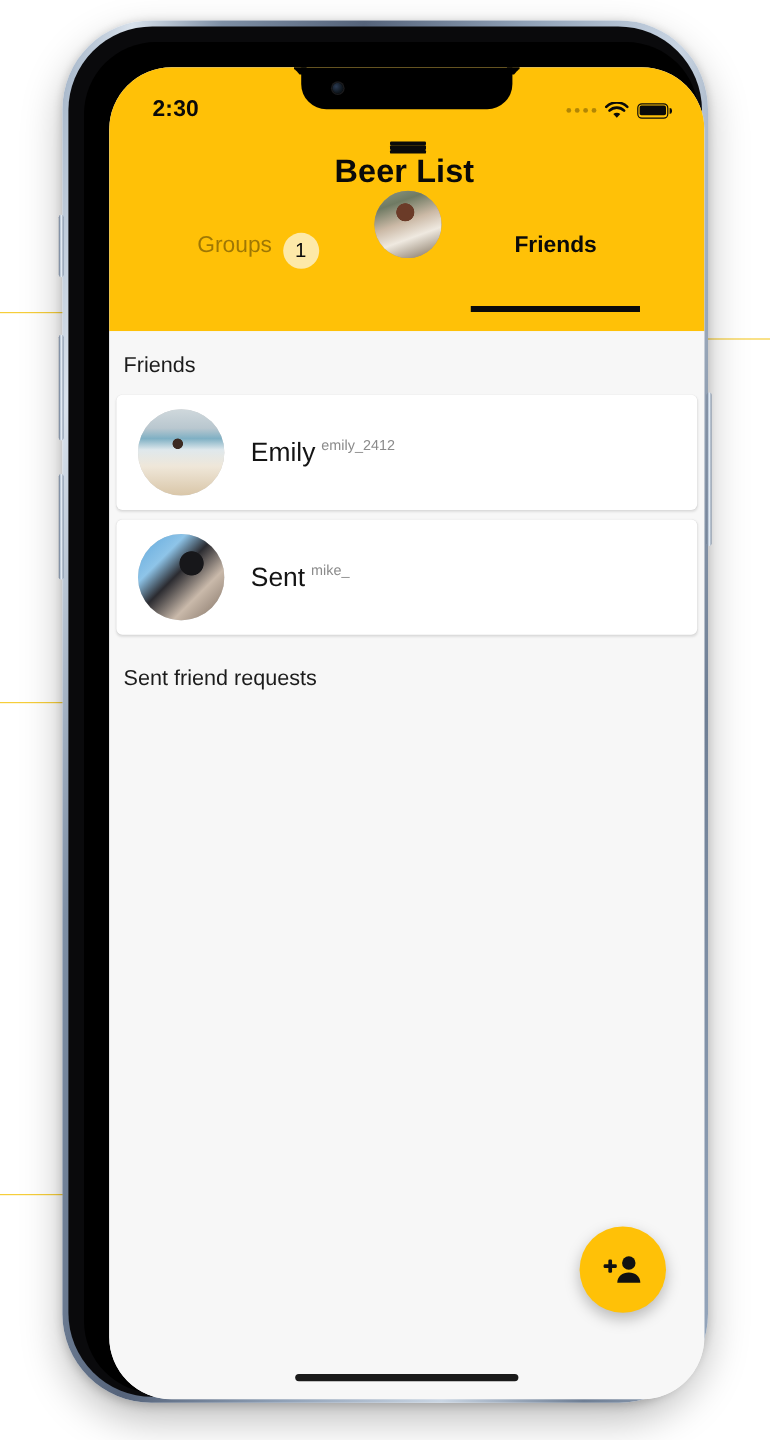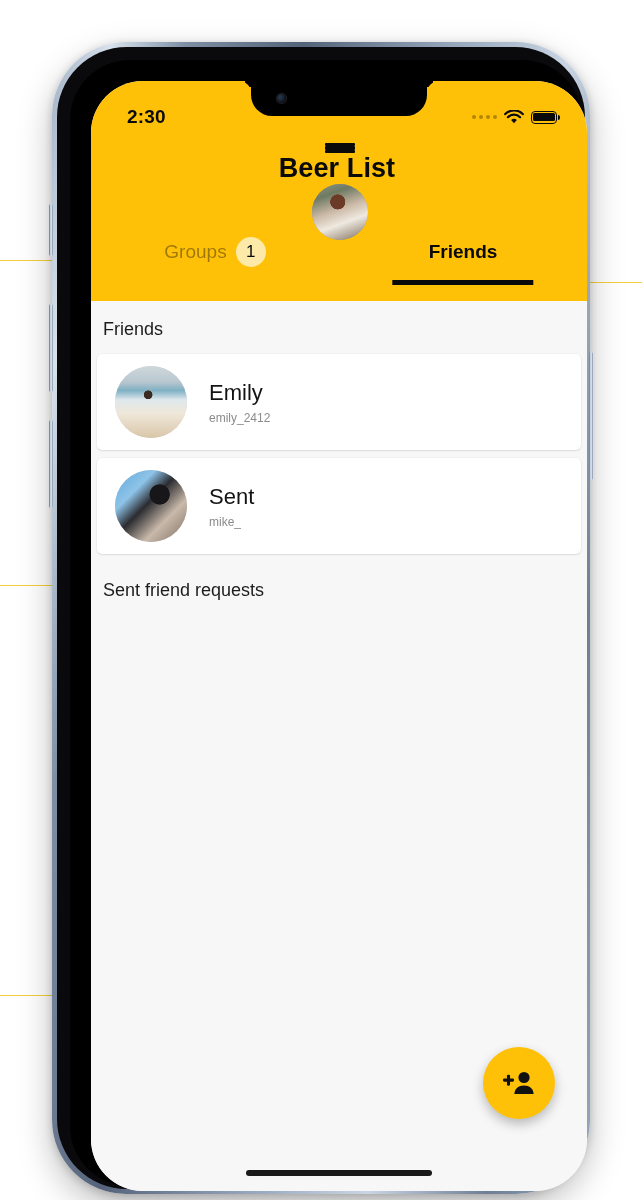--- a/index.html
+++ b/index.html
@@ -27,21 +27,21 @@
     background: #f5c518;
     opacity: 0.85;
   }
   .guide.left  { left: 0;   width: 68px; }
   .guide.right { right: 0;  width: 62px; }
 
   
   #phone {
     position: absolute;
     left: 52px;
-    top: 42px;
+    top: 17px;
     width: 538px;
     height: 1152px;
     border-radius: 74px;
     background: linear-gradient(100deg,#9fb0c4 0%,#d9e2ec 8%,#7e8fa5 18%,#55637a 34%,#8fa0b6 52%,#c9d5e3 70%,#6e7e94 86%,#98a9bf 100%);
     box-shadow: 0 14px 34px rgba(0,0,0,0.26), 0 2px 8px rgba(0,0,0,0.18);
   }
   #phone-inner {
     position: absolute;
     left: 5px; top: 5px;
     width: 528px; height: 1142px;
@@ -218,21 +218,21 @@
 
   
   #tabs {
     height: 66px;
     display: flex;
     align-items: stretch;
   }
   .tab {
     flex: 1;
     display: flex;
-    align-items: center;
+    align-items: flex-start;
     justify-content: center;
     gap: 9px;
     position: relative;
     cursor: pointer;
   }
   .tab .label {
     font-size: 19px;
     color: rgba(0,0,0,0.38);
     font-weight: normal;
   }
@@ -294,21 +294,20 @@
     border-radius: 50%;
     overflow: hidden;
     flex-shrink: 0;
     position: relative;
     background: #cfcfcf;
   }
   .card .pic .ph { position: absolute; inset: 0; }
   .card .meta {
     margin-left: 22px;
     display: flex;
-    flex-direction: column;
     gap: 5px;
   }
   .card .name {
     font-size: 22px;
     color: #141414;
   }
   .card .handle {
     font-size: 12px;
     color: #8b8b8b;
   }

